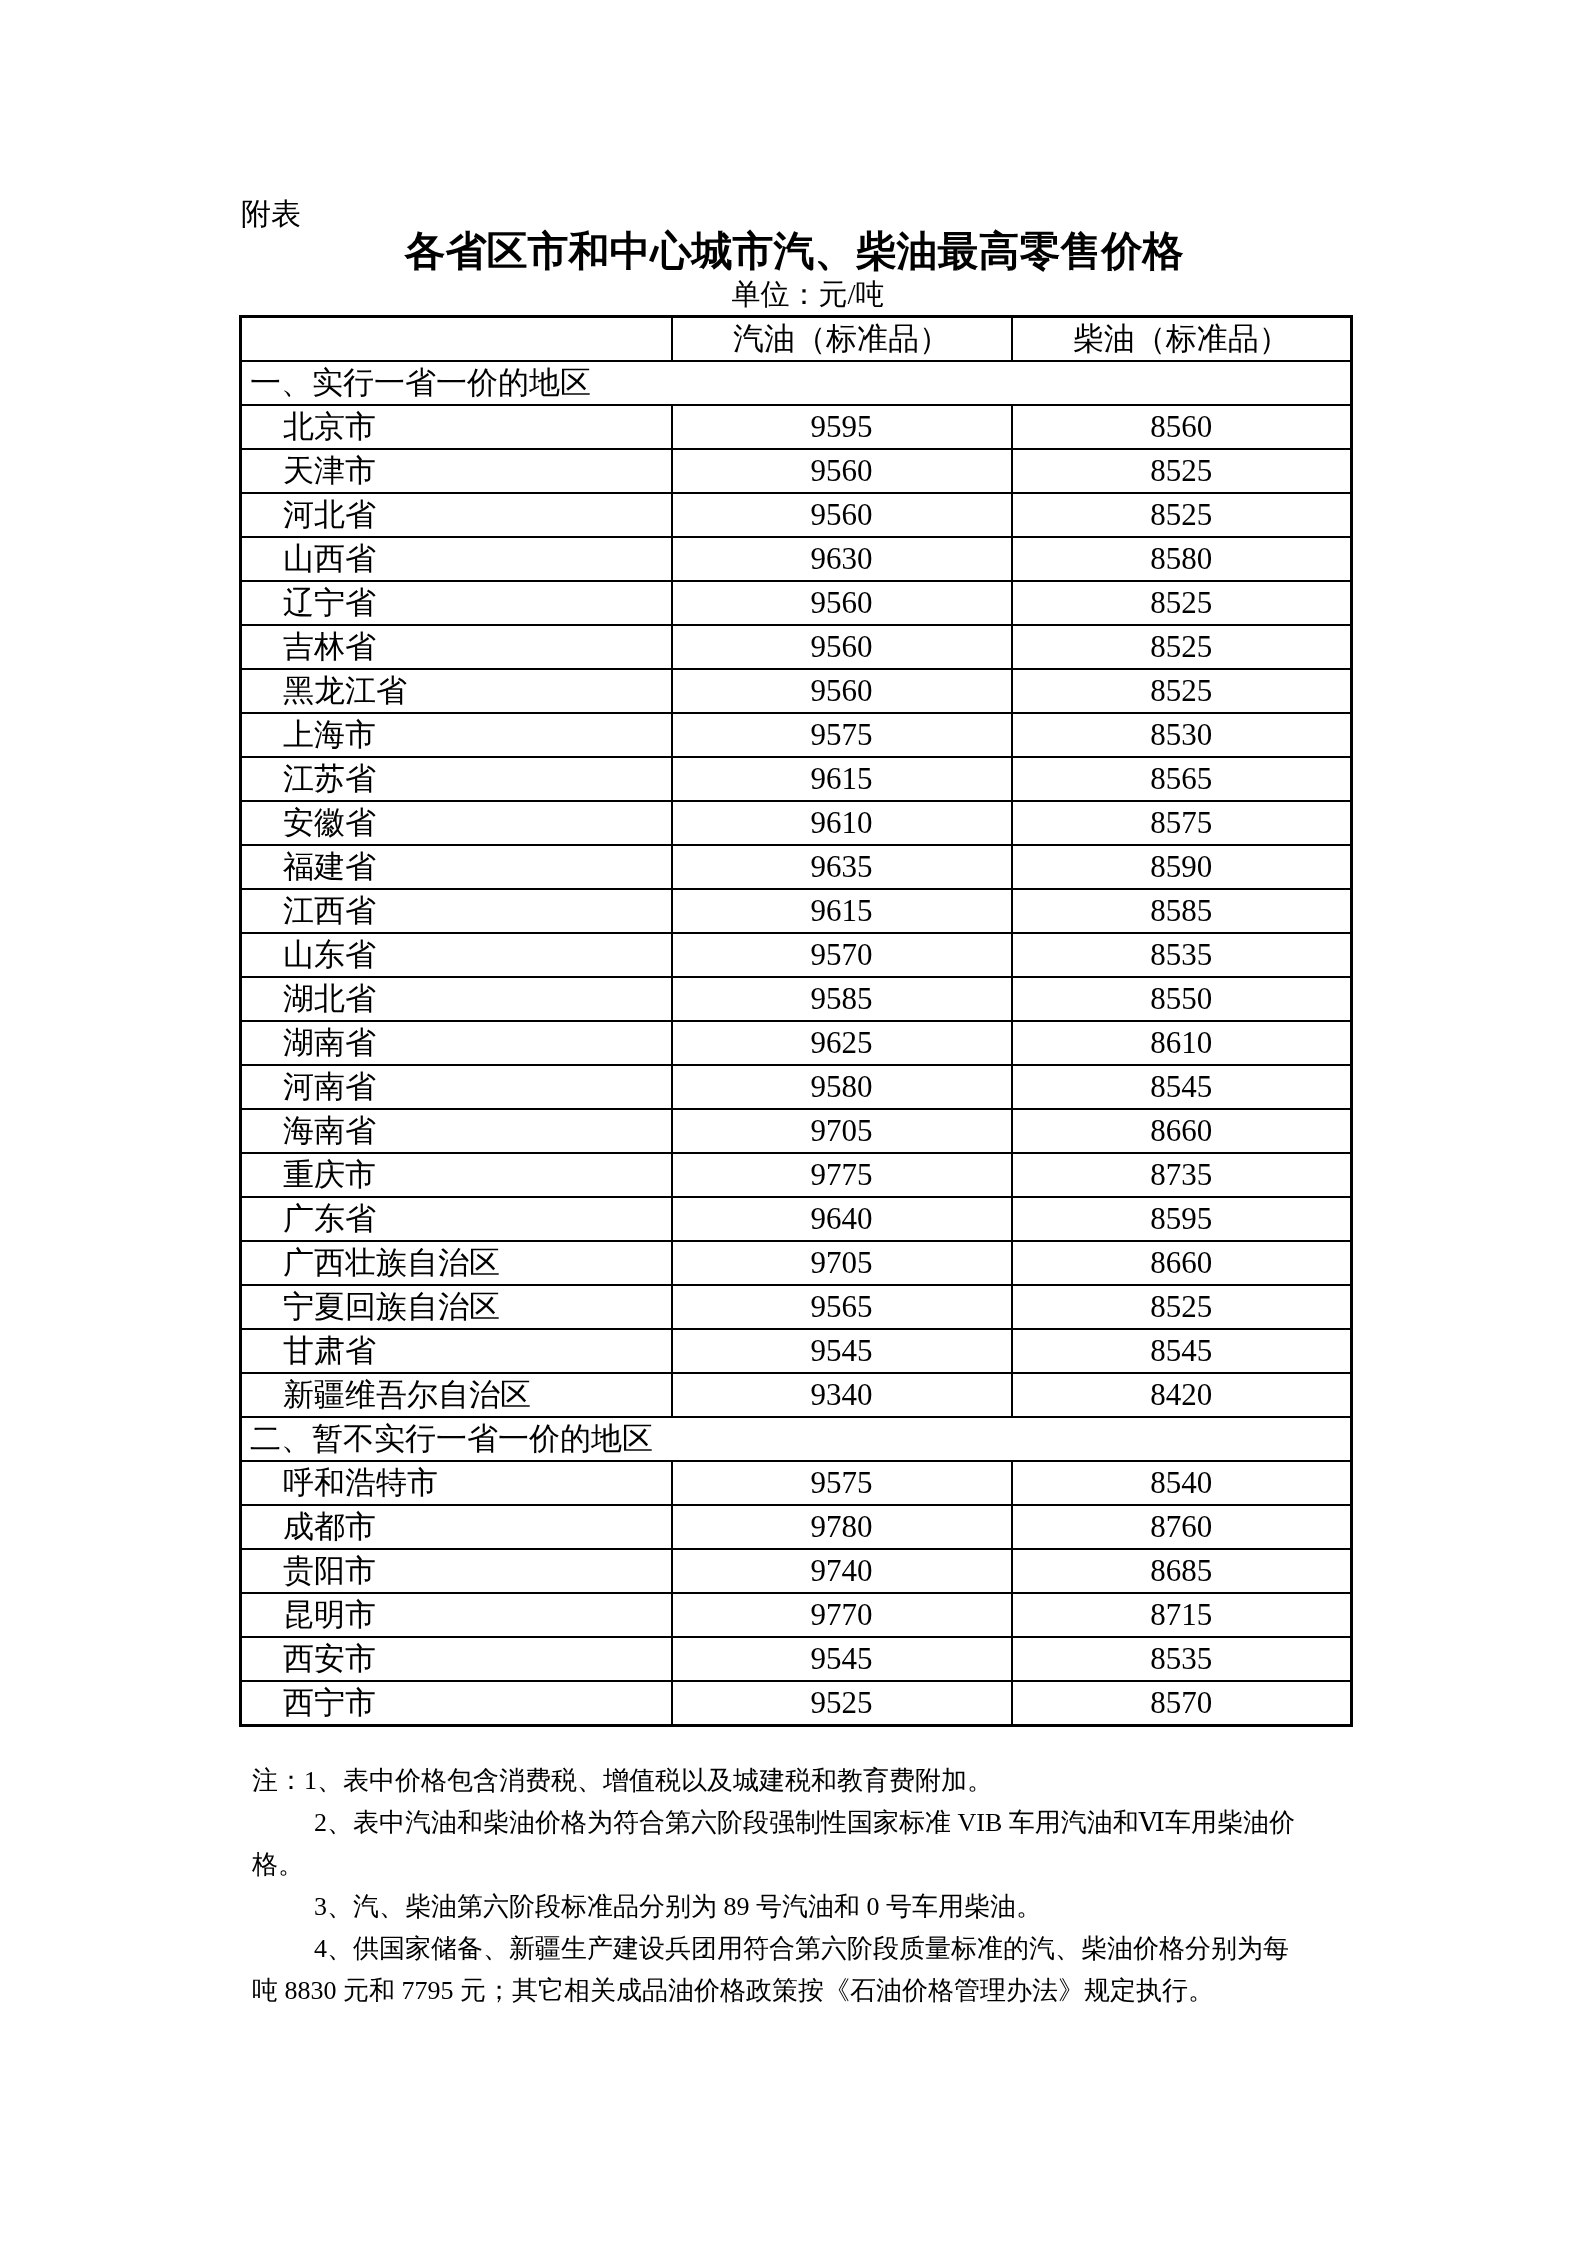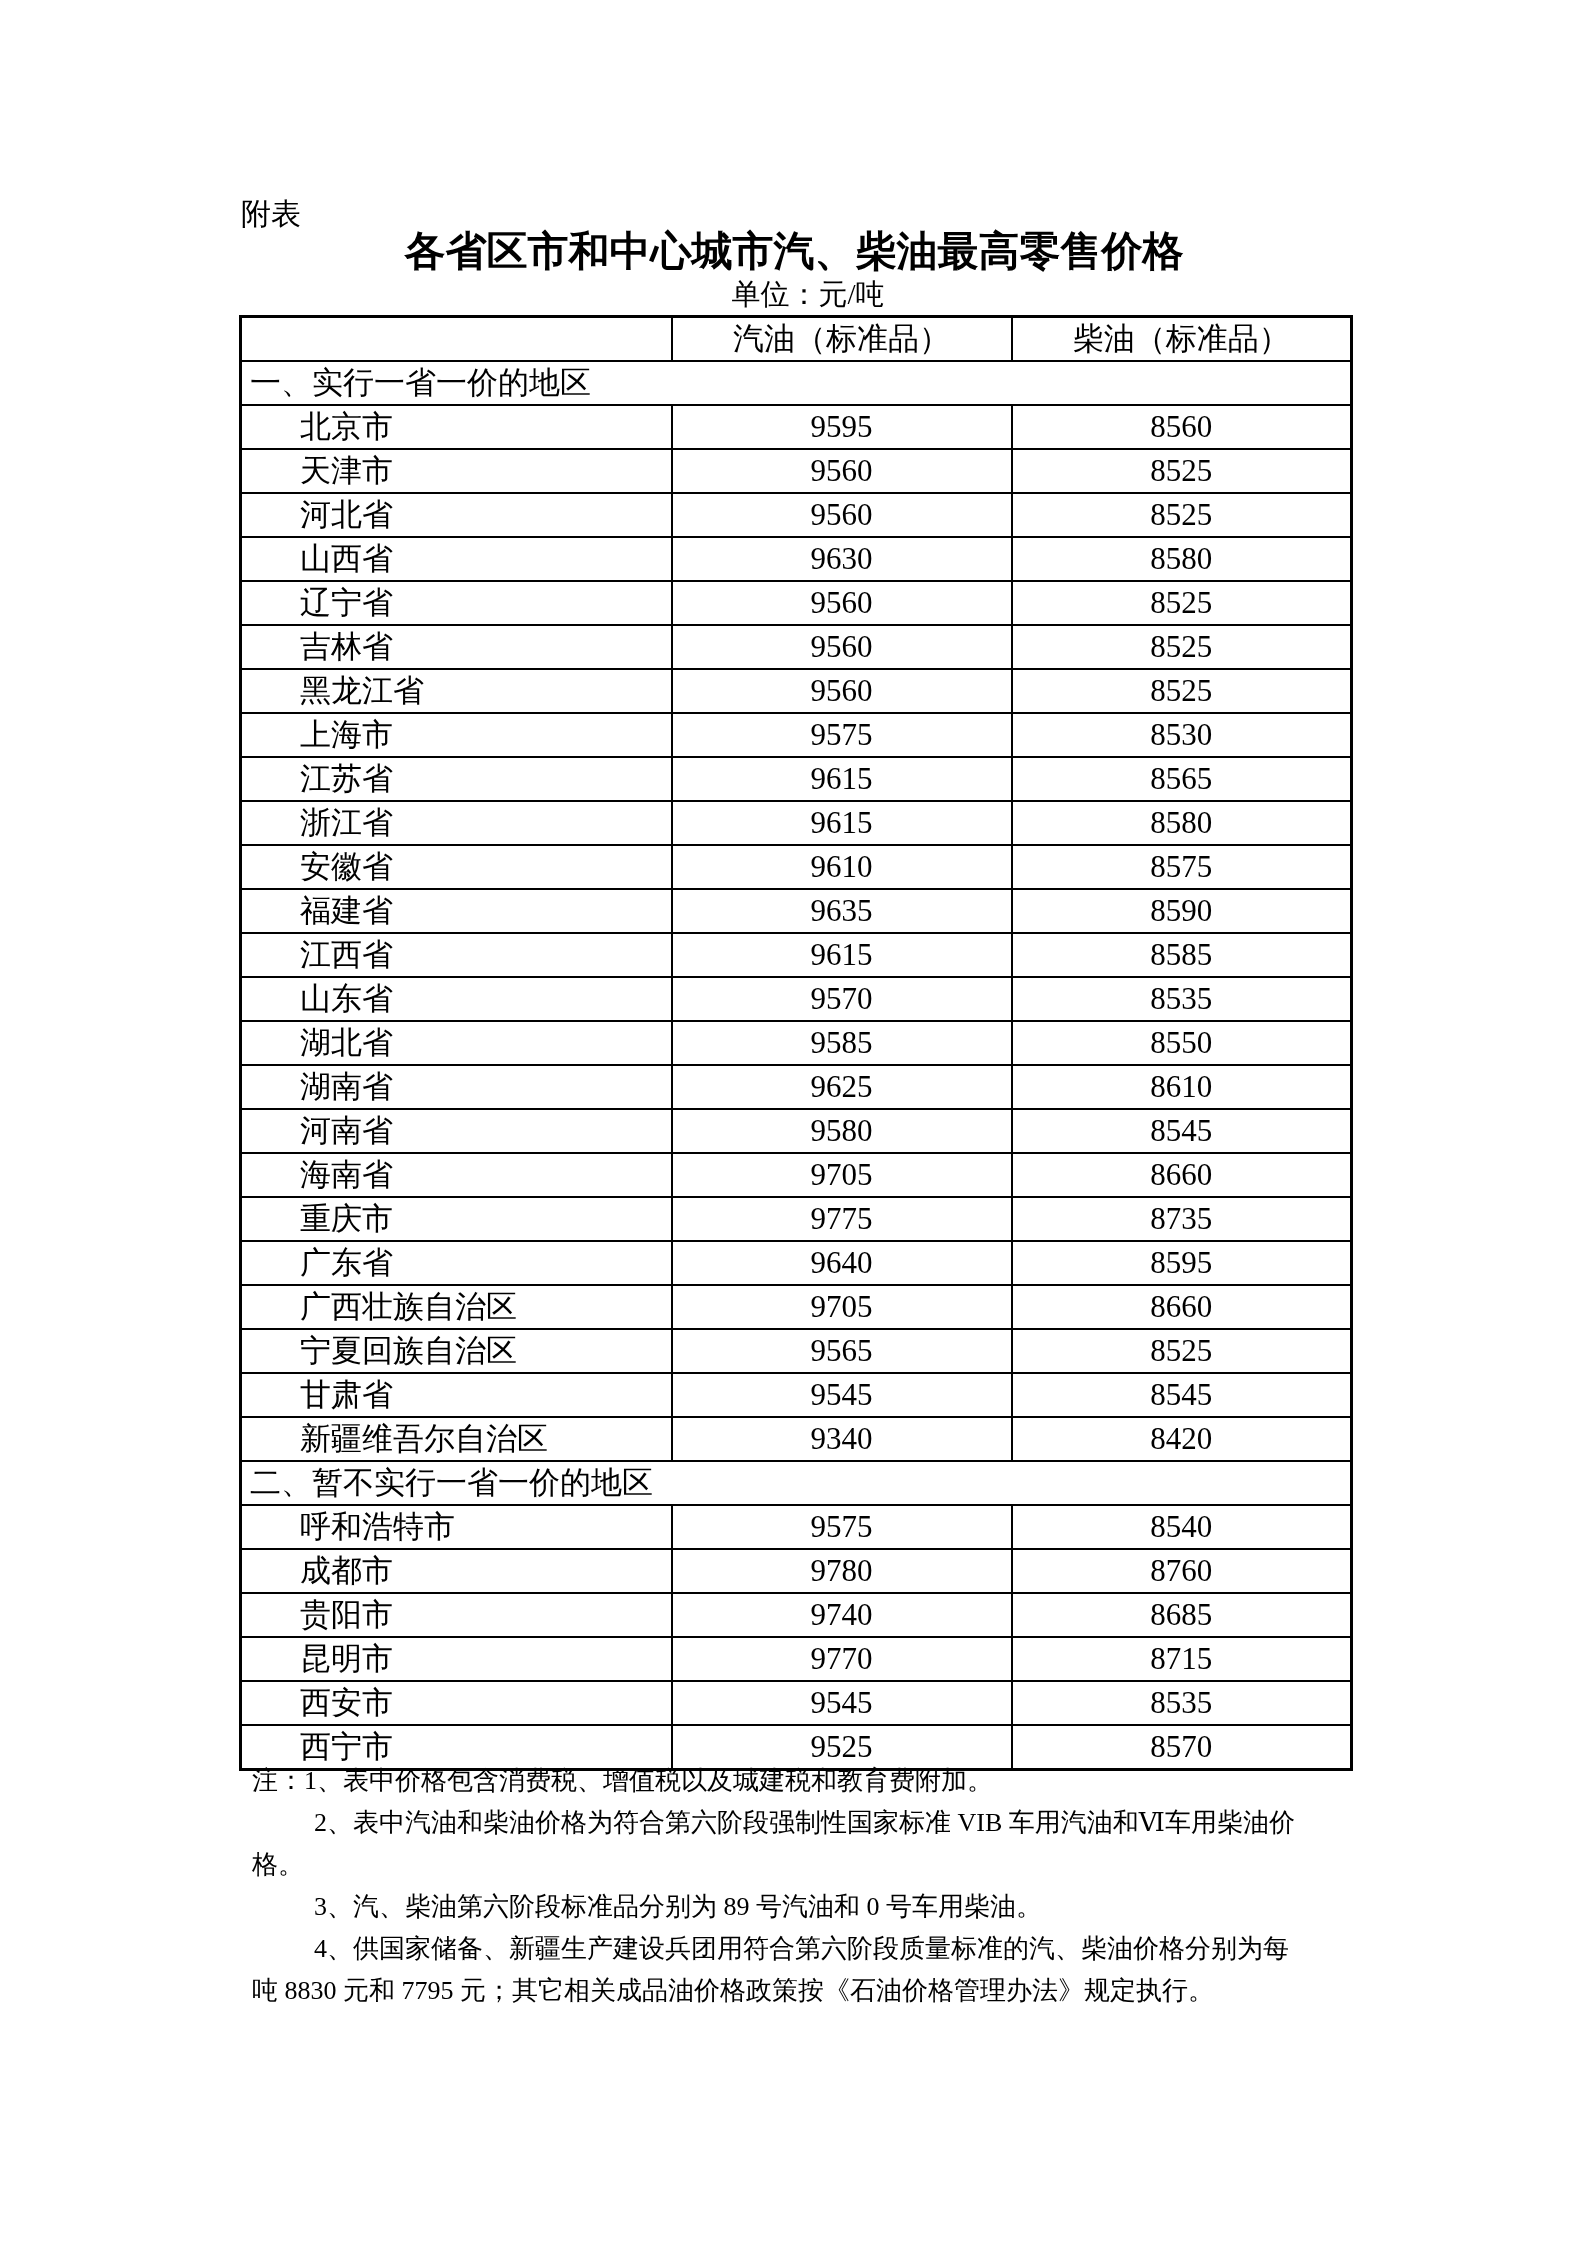--- a/index.html
+++ b/index.html
@@ -63,21 +63,21 @@
     padding: 0;
     font-size: 31px;
     font-weight: normal;
     text-align: center;
     vertical-align: middle;
     overflow: hidden;
     white-space: nowrap;
   }
   .price-table td.cell-region {
     text-align: left;
-    padding-left: 58px;
+    padding-left: 41px;
   }
   .price-table tr.section-row td {
     text-align: left;
     padding-left: 8px;
     margin-top: 45px;
   }
   .notes {
     position: absolute;
     left: 252px;
     top: 1760px;
@@ -155,25 +155,20 @@
           <td class="cell-region">上海市</td>
           <td class="cell-num">9575</td>
           <td class="cell-num">8530</td>
         </tr>
         <tr>
           <td class="cell-region">江苏省</td>
           <td class="cell-num">9615</td>
           <td class="cell-num">8565</td>
         </tr>
         <tr>
-          <td class="cell-region">浙江省</td>
-          <td class="cell-num">9615</td>
-          <td class="cell-num">8580</td>
-        </tr>
-        <tr>
           <td class="cell-region">安徽省</td>
           <td class="cell-num">9610</td>
           <td class="cell-num">8575</td>
         </tr>
         <tr>
           <td class="cell-region">福建省</td>
           <td class="cell-num">9635</td>
           <td class="cell-num">8590</td>
         </tr>
         <tr>

